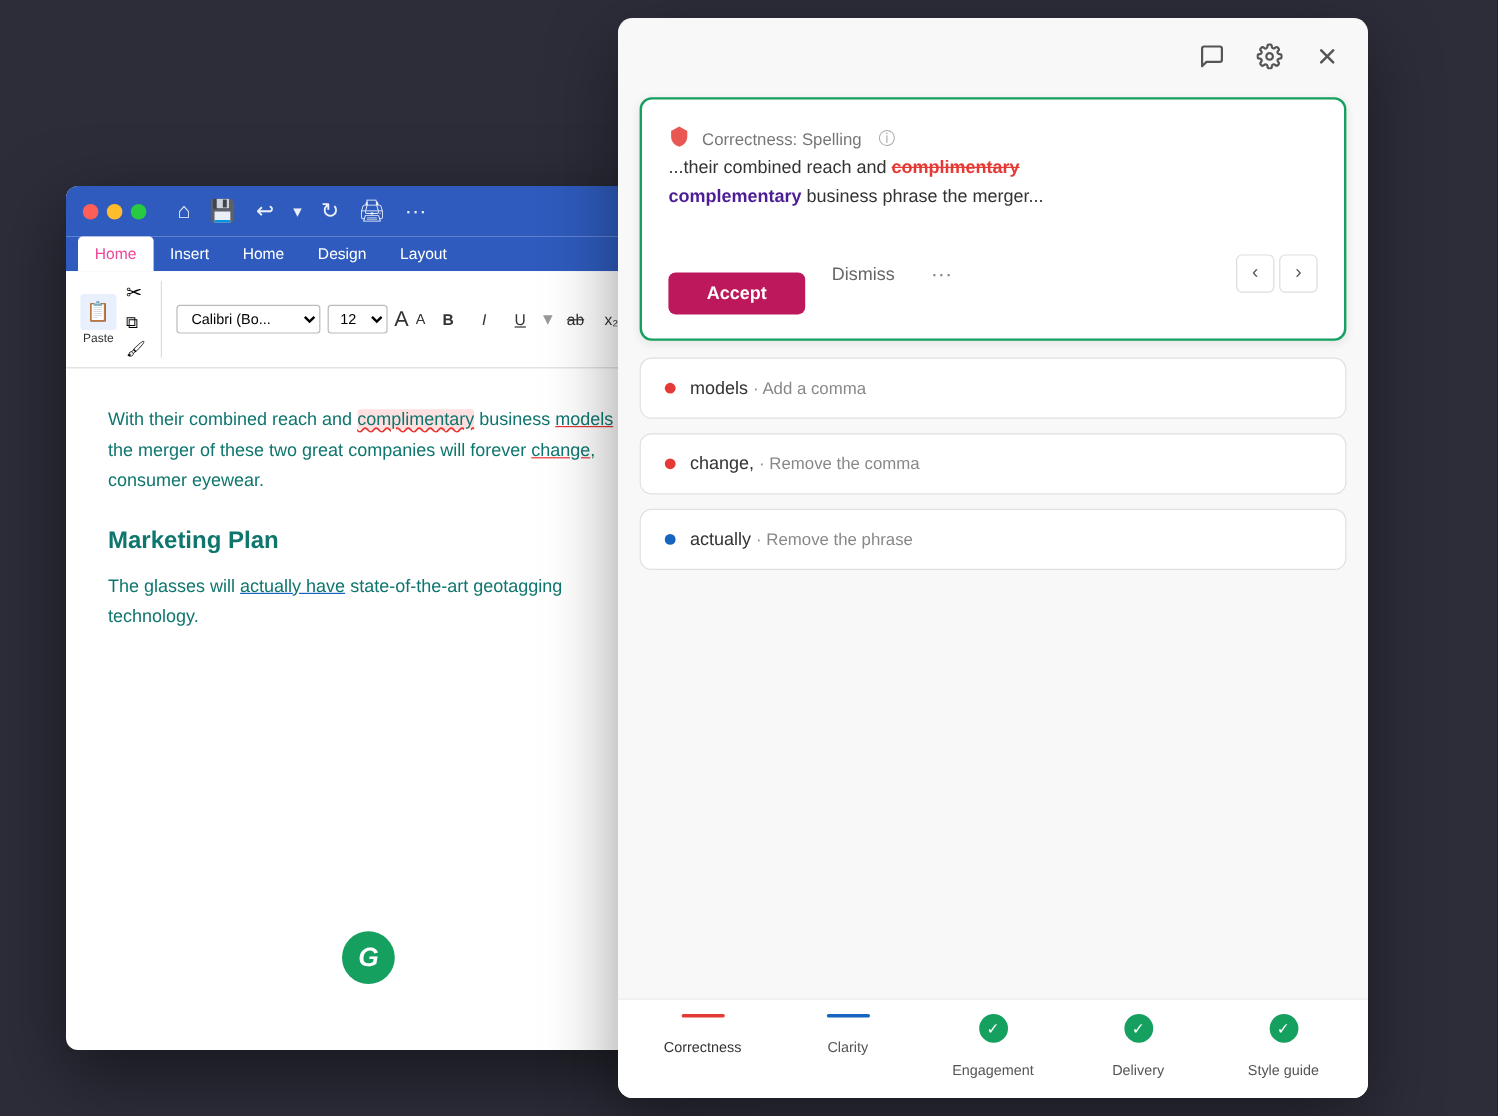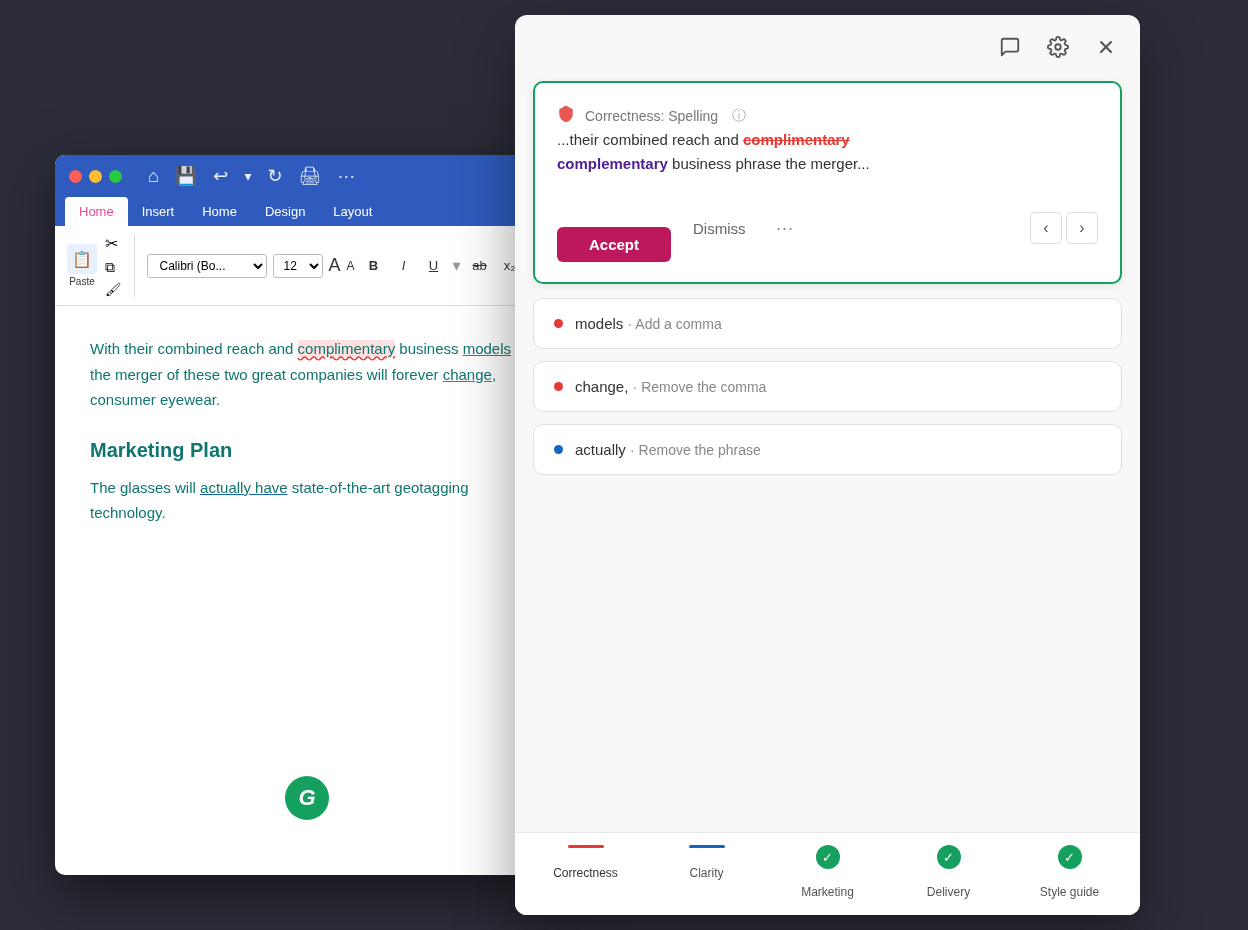--- a/index.html
+++ b/index.html
@@ -618,21 +618,21 @@
       <span class="tab-label">Correctness</span>
     </div>
 
     <div class="tab-item">
       <div class="tab-indicator" style="background:#1565c0;"></div>
       <span class="tab-label">Clarity</span>
     </div>
 
     <div class="tab-item">
       <div class="check-circle">✓</div>
-      <span class="tab-label">Marketing</span>
+      <span class="tab-label">Engagement</span>
     </div>
 
     <div class="tab-item">
       <div class="check-circle">✓</div>
       <span class="tab-label">Delivery</span>
     </div>
 
     <div class="tab-item">
       <div class="check-circle">✓</div>
       <span class="tab-label">Style guide</span>

